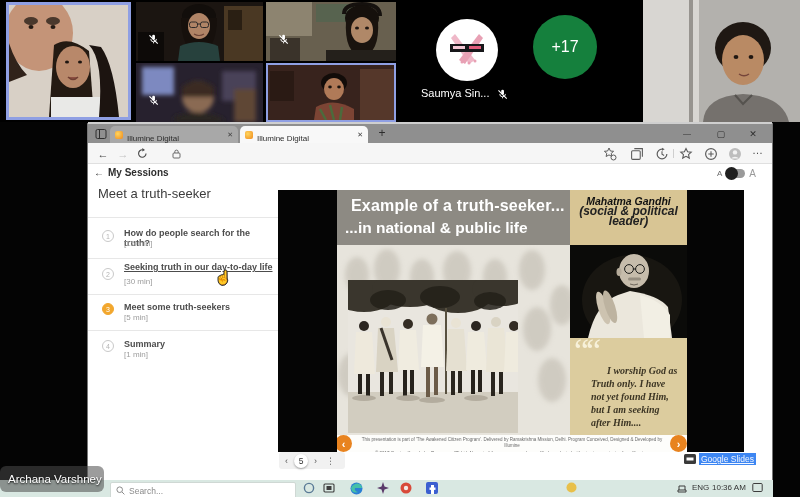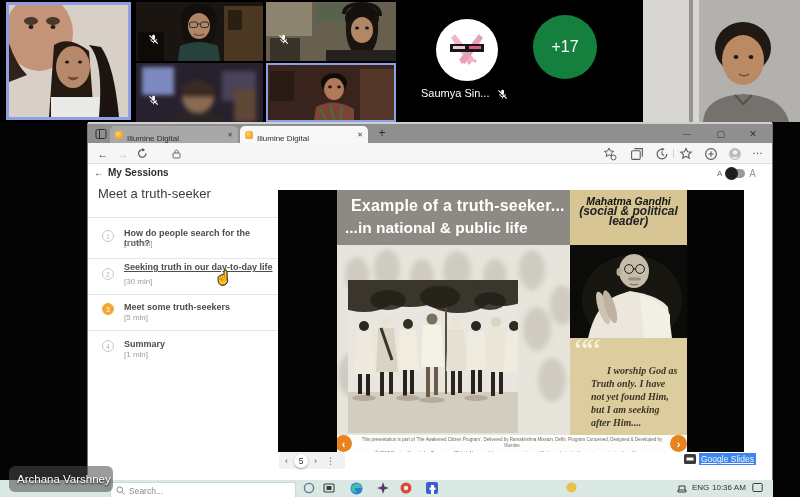--- a/index.html
+++ b/index.html
@@ -70,21 +70,21 @@
               font-size:8.5px;display:flex;align-items:center;justify-content:center;color:#333;}
   .gsbadge{position:absolute;left:596px;top:289px;display:flex;align-items:center;gap:3px;}
   .gsbadge .lbl{background:#3d86f2;color:#f2f6ff;font-size:8.5px;padding:0 2px;line-height:12px;text-decoration:underline;}
 
   
   .taskbar{position:absolute;left:0;top:480px;width:773px;height:17px;background:#d9e8e2;overflow:hidden;}
   .tsearch{position:absolute;left:110px;top:2px;width:186px;height:17px;background:#fff;border:1px solid #cfd8d4;
            border-radius:2px;display:flex;align-items:center;gap:4px;padding:0 5px;font-size:8.5px;color:#8a8a8a;}
   .tbico{position:absolute;top:2px;display:flex;align-items:center;justify-content:center;}
   .tbtxt{position:absolute;top:3px;font-size:8px;color:#333;}
-  .presenter{position:absolute;left:9px;top:466px;width:104px;height:26px;background:rgba(75,75,75,.55);
+  .presenter{position:absolute;left:0;top:466px;width:104px;height:26px;background:rgba(75,75,75,.55);
              border-radius:6px;display:flex;align-items:center;padding-left:8px;color:#fff;font-size:11.5px;
              text-shadow:0 1px 2px #000;z-index:30;}
   .cursor{position:absolute;z-index:40;color:#fff;font-size:13px;
           text-shadow:-1px 0 #333,1px 0 #333,0 -1px #333,0 1px #333;}
 </style>
 </head>
 <body>
 
 <div class="screen">
 

